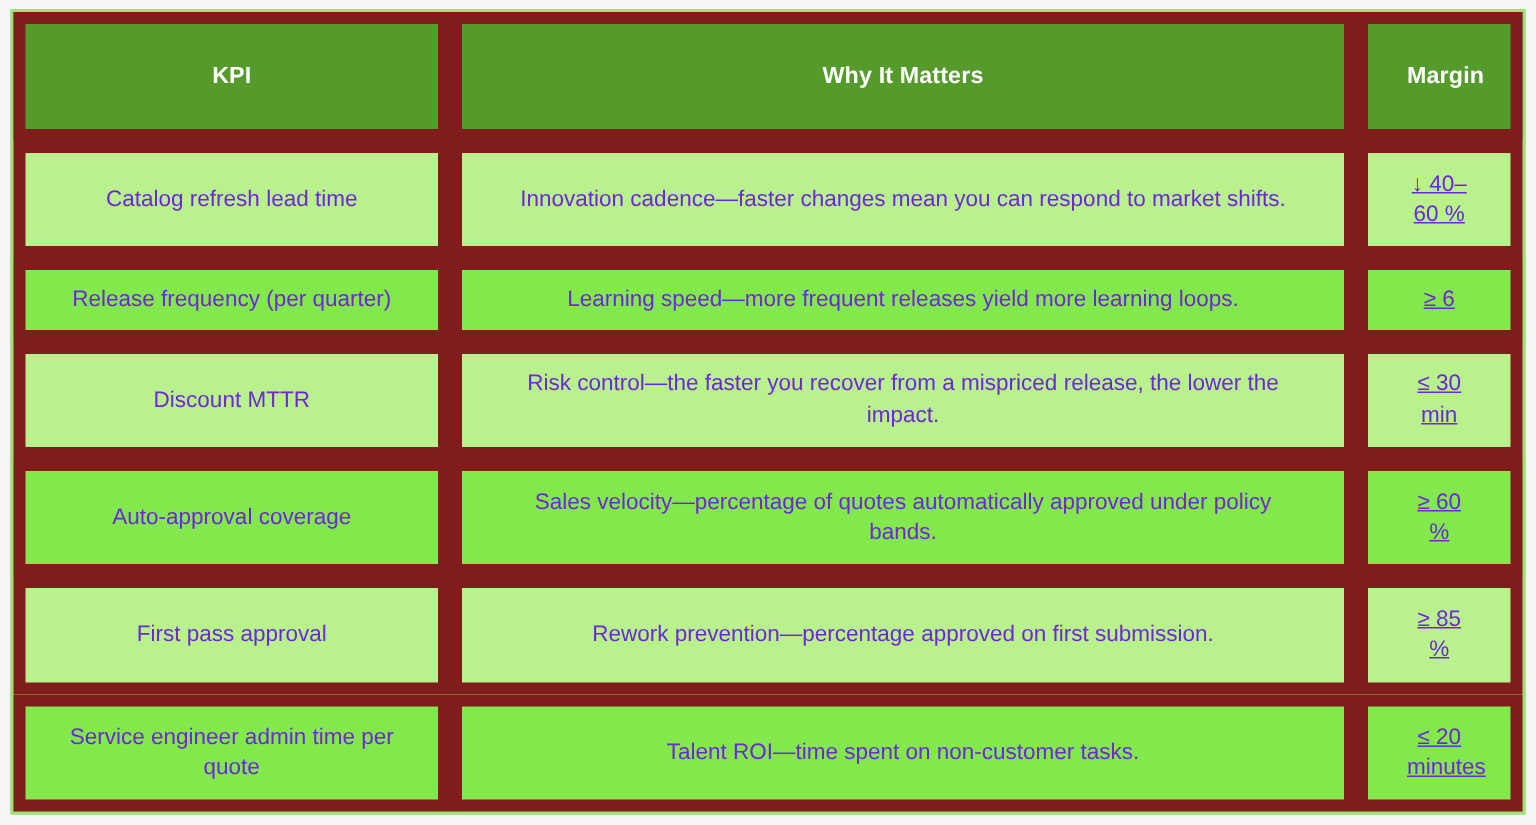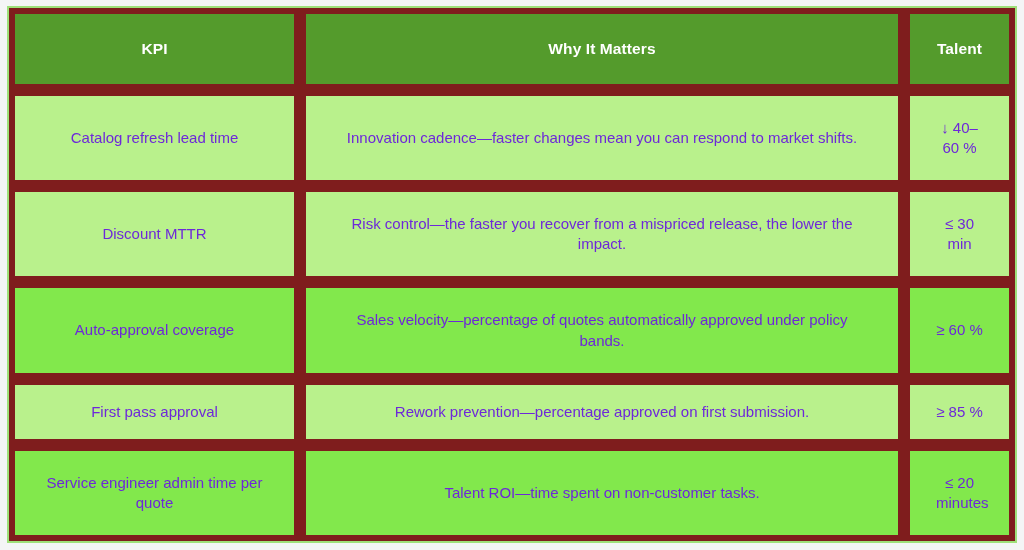--- a/index.html
+++ b/index.html
@@ -23,21 +23,21 @@
     width: 100%;
     height: 537px;
     border-collapse: separate;
     border-spacing: 0;
     table-layout: fixed;
     background: #8fd95a;
     border: 2px solid #9fe07a;
   }
   table.kpi-table th,
   table.kpi-table td {
-    border: 6px solid #7f1d1d;
+    border: 8px solid #7f1d1d;
     padding: 6px 26px;
     text-align: center;
     vertical-align: middle;
   }
   table.kpi-table thead th {
     background: #549b2c;
     color: #ffffff;
     font-weight: bold;
     font-size: 15.5px;
     height: 58px;
@@ -50,47 +50,52 @@
   }
   tbody tr.row-light td { background: #b9f18c; }
   tbody tr.row-dark  td { background: #82e84c; }
 
   col.col-kpi    { width: 291px; }
   col.col-why    { width: 604px; }
   col.col-target { width: 111px; }
 
   .cell-kpi { font-size: 15px; }
   .cell-why { font-size: 15px; }
-  .cell-target { font-size: 15px; white-space: normal; }
+  .cell-target { font-size: 15px; white-space: normal; text-decoration: underline; }
 </style>
 </head>
 <body>
 
 <div class="table-wrap">
   <table class="kpi-table">
     <colgroup>
       <col class="col-kpi">
       <col class="col-why">
       <col class="col-target">
     </colgroup>
     <thead>
       <tr>
         <th>KPI</th>
         <th>Why It Matters</th>
-        <th>Talent</th>
+        <th>Margin</th>
       </tr>
     </thead>
     <tbody>
 
       <tr class="row-light">
         <td class="cell-kpi">Catalog refresh lead time</td>
         <td class="cell-why">Innovation cadence—faster changes mean you can respond to market shifts.</td>
         <td class="cell-target">↓ 40–60 %</td>
       </tr>
 
+      <tr class="row-dark">
+        <td class="cell-kpi">Release frequency (per quarter)</td>
+        <td class="cell-why">Learning speed—more frequent releases yield more learning loops.</td>
+        <td class="cell-target">≥ 6</td>
+      </tr>
 
       <tr class="row-light">
         <td class="cell-kpi">Discount MTTR</td>
         <td class="cell-why">Risk control—the faster you recover from a mispriced release, the lower the impact.</td>
         <td class="cell-target">≤ 30 min</td>
       </tr>
 
       <tr class="row-dark">
         <td class="cell-kpi">Auto-approval coverage</td>
         <td class="cell-why">Sales velocity—percentage of quotes automatically approved under policy bands.</td>

